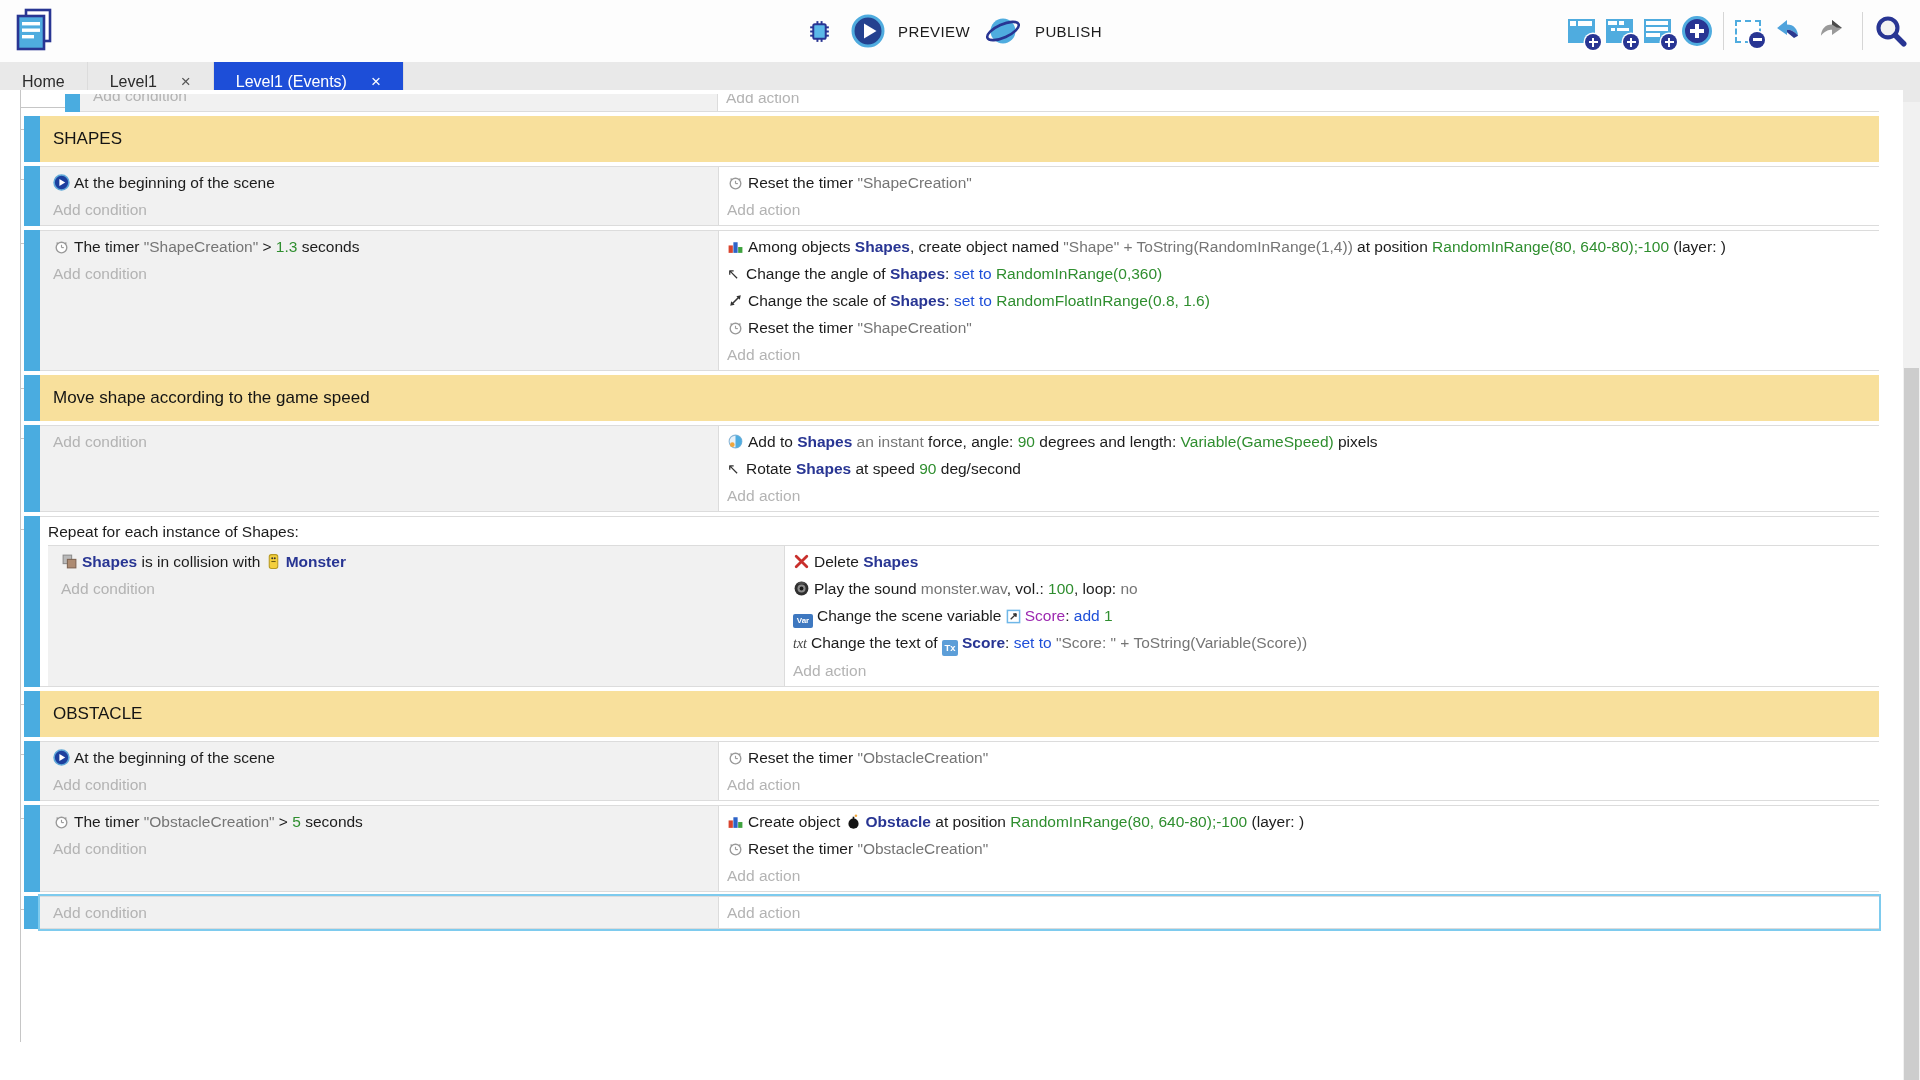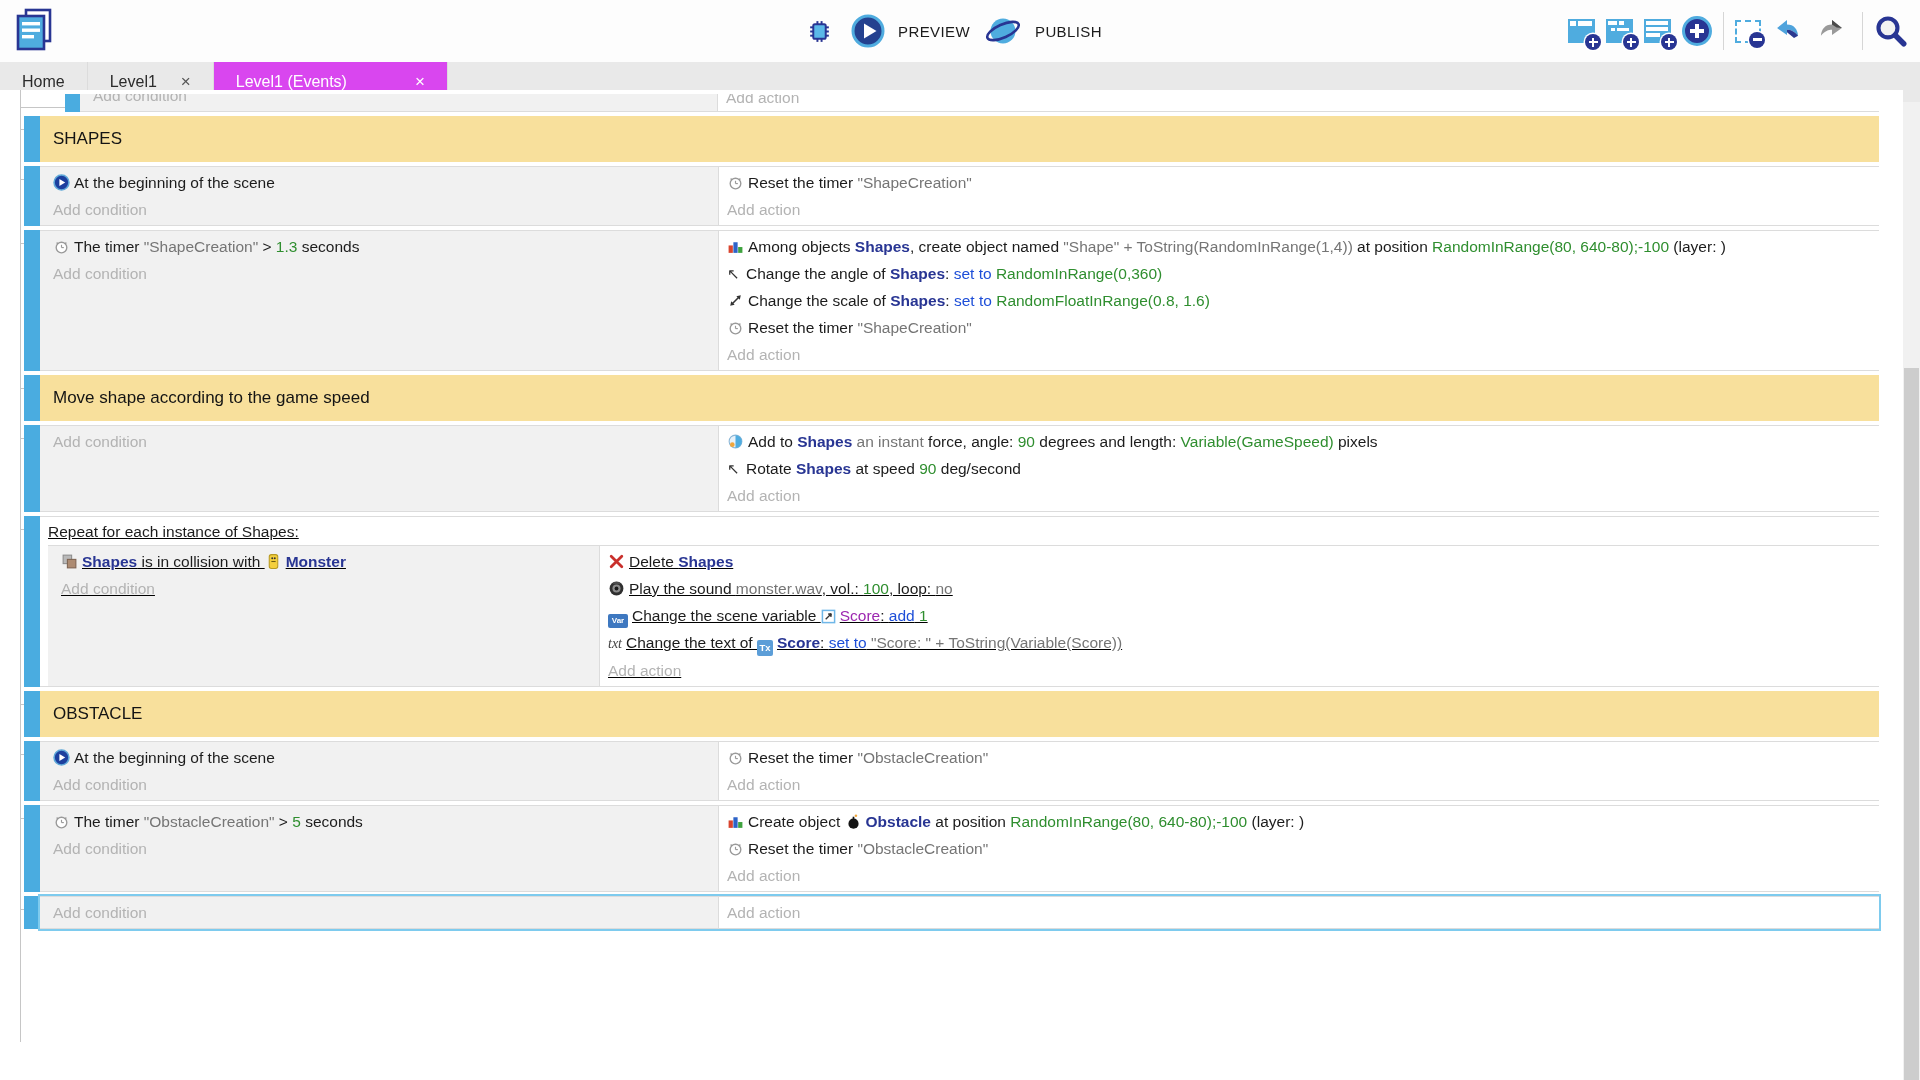--- a/index.html
+++ b/index.html
@@ -23,21 +23,21 @@
   .bigplus { position:relative; width:30px; height:30px; border-radius:50%; background:#283593; border:3px solid #4FACDF; }
   .bigplus::before { content:""; position:absolute; left:5px; top:10px; width:14px; height:4px; background:#fff; }
   .bigplus::after  { content:""; position:absolute; left:10px; top:5px; width:4px; height:14px; background:#fff; }
   .dashsq { position:relative; width:26px; height:23px; border:2px dashed #4FACDF; background:#fff; }
 
   
   .tabbar { position:absolute; left:0; top:62px; width:1920px; height:40px; background:#e9e9e9; display:flex; }
   .tab { display:flex; align-items:center; padding:0 22px; font-size:16px; color:#2b2b2b;
          border-right:1px solid #dcdcdc; cursor:pointer; }
   .tab .close { margin-left:24px; font-size:17px; color:#555; }
-  .tab.active { background:#d946ef; color:#fff;gap:44px; }
+  .tab.active { background:#1d4ed8; color:#fff; }
   .tab.active .close { color:#fff; }
 
   
   .sheet { position:absolute; left:0; top:90px; width:1903px; height:978px; background:#fff; overflow:hidden; padding-top:4px; }
   .vline { position:absolute; left:20px; top:0; bottom:26px; width:1px; background:#c6c6c6; }
   .block { position:relative; display:flex; margin:0 24px 4px 24px; }
   .block::before { content:""; position:absolute; left:-4px; top:13px; width:4px; height:1px; background:#c6c6c6; }
   .strip { width:16px; flex:none; background:#4AACE0; }
   .gbar { flex:1; height:46px; background:#F8E09C; display:flex; align-items:center;
           padding-left:13px; font-size:17px; color:#141414; }
@@ -64,24 +64,24 @@
   .txt-ic { display:inline-block; font-family:"Liberation Serif", serif; font-style:italic;
             font-size:14px; color:#444; margin-right:4px; }
   
   .partial { margin-left:65px; height:18px; }
   .partial .strip { width:15px; }
   .partial .ebody { overflow:hidden; border-top:none; }
   .partial .cond { width:638px; padding-top:0; padding-bottom:0; }
   .partial .line { margin-top:-12px; }
   .partial::before { left:-45px; width:45px; }
   
-  .vertbody { flex:1; display:flex; flex-direction:column; border-top:1px solid #dcdcdc; border-bottom:1px solid #dcdcdc; background:#fff;text-decoration:underline; }
+  .vertbody { flex:1; display:flex; flex-direction:column; border-top:1px solid #dcdcdc; border-bottom:1px solid #dcdcdc; background:#fff; }
   .repeat-header { line-height:27px; font-size:15.5px; color:#1c1c1c; padding:1px 0 0 8px; background:#fff; }
   .sub { display:flex; margin-left:8px; border-top:1px solid #dcdcdc; flex:1; }
-  .sub .cond { width:552px; }
+  .sub .cond { width:737px; }
   
   .selected .ebody { outline:2px solid #7ECBEE; }
   
   .scrollbar { position:absolute; right:0; top:102px; width:17px; height:978px; background:#f1f1f1; }
   .scrollbar .thumb { position:absolute; left:1px; right:1px; top:266px; bottom:0; background:#cdcdcd; }
 </style>
 </head>
 <body>
 
 <div class="toolbar">

